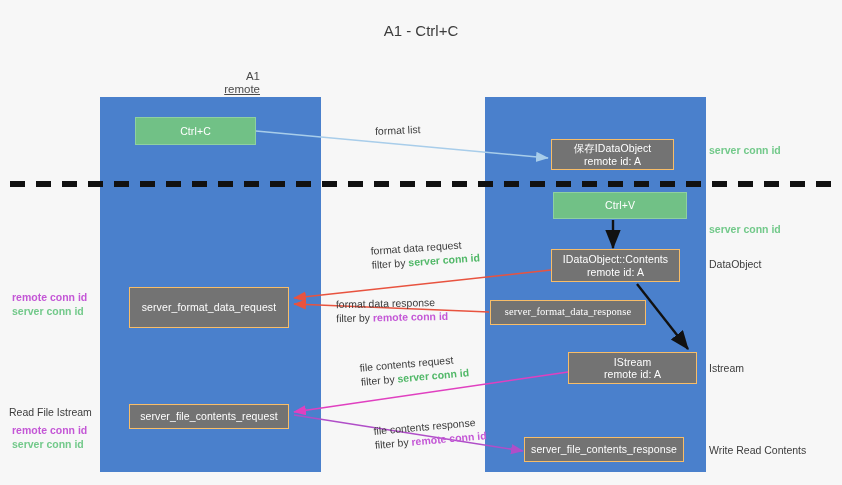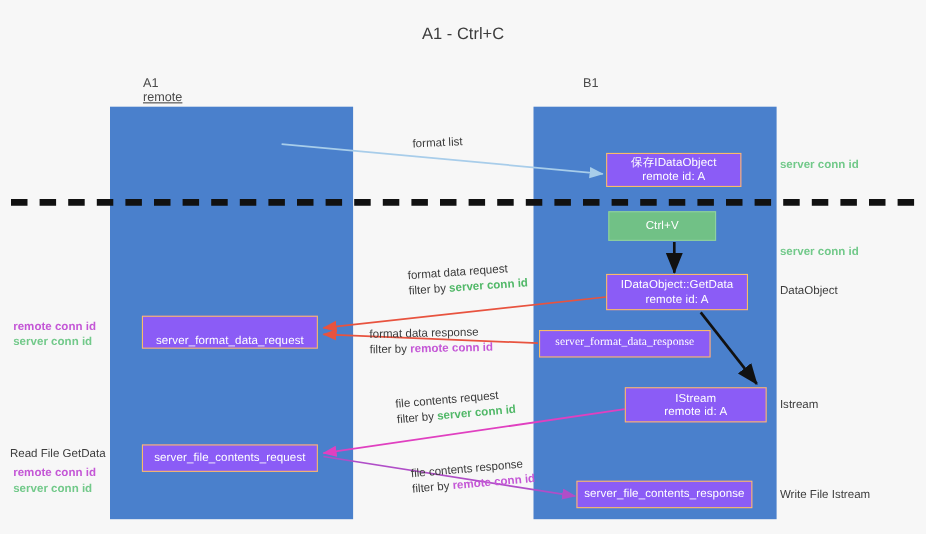--- a/index.html
+++ b/index.html
@@ -7,34 +7,34 @@
     width:842px;height:485px;
     background:#f7f7f7;
     font-family:"Liberation Sans","DejaVu Sans",sans-serif;
     position:relative;overflow:hidden;
     color:#3c3c3c;
   }
   #stage{position:absolute;left:0;top:12px;width:842px;height:485px;}
 
   
   .lane{position:absolute;background:#4a80cc;}
-  .lane-head{position:absolute;text-align:left;font-size:11.5px;color:#4a4a4a;line-height:13px;}
+  .lane-head{position:absolute;text-align:right;font-size:11.5px;color:#4a4a4a;line-height:13px;}
   .lane-head .l1{display:block;}
   .lane-head .l2{display:block;text-decoration:underline;}
 
   
   .node{
     position:absolute;box-sizing:border-box;
     display:flex;flex-direction:column;
     align-items:center;justify-content:center;
     color:#ffffff;font-size:10.5px;line-height:12.5px;
     text-align:center;letter-spacing:0.1px;
   }
   .node.green{background:#71c186;border:1px solid #8fd0a0;}
-  .node.orange{background:#8b5cf6;border:1px solid #f8bd68;}
+  .node.orange{background:#737373;border:1px solid #f8bd68;}
   .node .ln{display:block;white-space:nowrap;}
 
   
   .elabel{
     position:absolute;font-size:10.5px;line-height:14px;
     color:#3c3c3c;white-space:nowrap;
   }
   .elabel .green{color:#51b868;font-weight:bold;}
   .elabel .purple{color:#c457d6;font-weight:bold;}
 
@@ -60,21 +60,20 @@
 
   <div id="title">
     <span>A1 - Ctrl+C</span>
   </div>
 
   <div class="lane-head" style="left:130px;top:58px;width:130px;">
     <span class="l1">A1</span>
     <span class="l2">remote</span>
   </div>
   <div class="lane-head" style="left:530px;top:58px;width:150px;">
-    <span class="l1">B1</span>
   </div>
 
   <div class="lane" style="left:100px;top:85px;width:221px;height:375px;"></div>
   <div class="lane" style="left:485px;top:85px;width:221px;height:375px;"></div>
 
   <svg id="wires" viewBox="0 0 842 485">
     <defs>
       <marker id="ar-blue" markerWidth="9" markerHeight="9" refX="7.5" refY="3.2" orient="auto">
         <path d="M0,0 L8,3.2 L0,6.4 z" fill="#a8cdea"></path>
       </marker>
@@ -102,36 +101,39 @@
 
     <path d="M551,258 L294,286" stroke="#e8533f" stroke-width="1.6" fill="none" marker-end="url(#ar-red)"></path>
 
     <path d="M489,300 L294,292" stroke="#e8533f" stroke-width="1.6" fill="none" marker-end="url(#ar-red)"></path>
 
     <path d="M568,360 L294,400" stroke="#e040c0" stroke-width="1.6" fill="none" marker-end="url(#ar-magenta)"></path>
 
     <path d="M294,403 L523,439" stroke="#b04ec8" stroke-width="1.6" fill="none" marker-end="url(#ar-purple)"></path>
   </svg>
 
+  <div class="node green" style="left:135px;top:105px;width:121px;height:28px;">
+    <span class="ln">Ctrl+C</span>
+  </div>
 
   <div class="node orange" style="left:551px;top:127px;width:123px;height:31px;">
     <span class="ln">保存IDataObject</span>
     <span class="ln">remote id: A</span>
   </div>
 
-  <div class="node green" style="left:553px;top:180px;width:98px;height:27px;">
+  <div class="node green" style="left:553px;top:180px;width:134px;height:27px;">
     <span class="ln">Ctrl+V</span>
   </div>
 
   <div class="node orange" style="left:551px;top:237px;width:129px;height:33px;">
-    <span class="ln">IDataObject::GetData</span>
+    <span class="ln">IDataObject::Contents</span>
     <span class="ln">remote id: A</span>
   </div>
 
-  <div class="node orange" style="left:129px;top:275px;width:160px;height:30px;justify-content:flex-end;">
+  <div class="node orange" style="left:129px;top:275px;width:160px;height:41px;">
     <span class="ln">server_format_data_request</span>
   </div>
 
   <div class="node orange" style="left:490px;top:288px;width:156px;height:25px;font-family:Liberation Serif, serif;">
     <span class="ln">server_format_data_response</span>
   </div>
 
   <div class="node orange" style="left:568px;top:340px;width:129px;height:32px;">
     <span class="ln">IStream</span>
     <span class="ln">remote id: A</span>
@@ -183,29 +185,29 @@
   <div class="side" style="left:709px;top:210px;">
     <span class="green">server conn id</span>
   </div>
   <div class="side plain" style="left:709px;top:245px;text-align:center;">
     <span>DataObject</span>
   </div>
   <div class="side plain" style="left:709px;top:349px;">
     <span>Istream</span>
   </div>
   <div class="side plain" style="left:709px;top:431px;">
-    <span>Write File Istream</span>
+    <span>Write Read Contents</span>
   </div>
 
   <div class="side" style="left:12px;top:278px;">
     <div><span class="purple">remote conn id</span></div>
     <div><span class="green">server conn id</span></div>
   </div>
 
   <div class="side plain" style="left:9px;top:393px;">
-    <span>Read File GetData</span>
+    <span>Read File Istream</span>
   </div>
   <div class="side" style="left:12px;top:411px;">
     <div><span class="purple">remote conn id</span></div>
     <div><span class="green">server conn id</span></div>
   </div>
 
 </div>
 
 </body></html>

